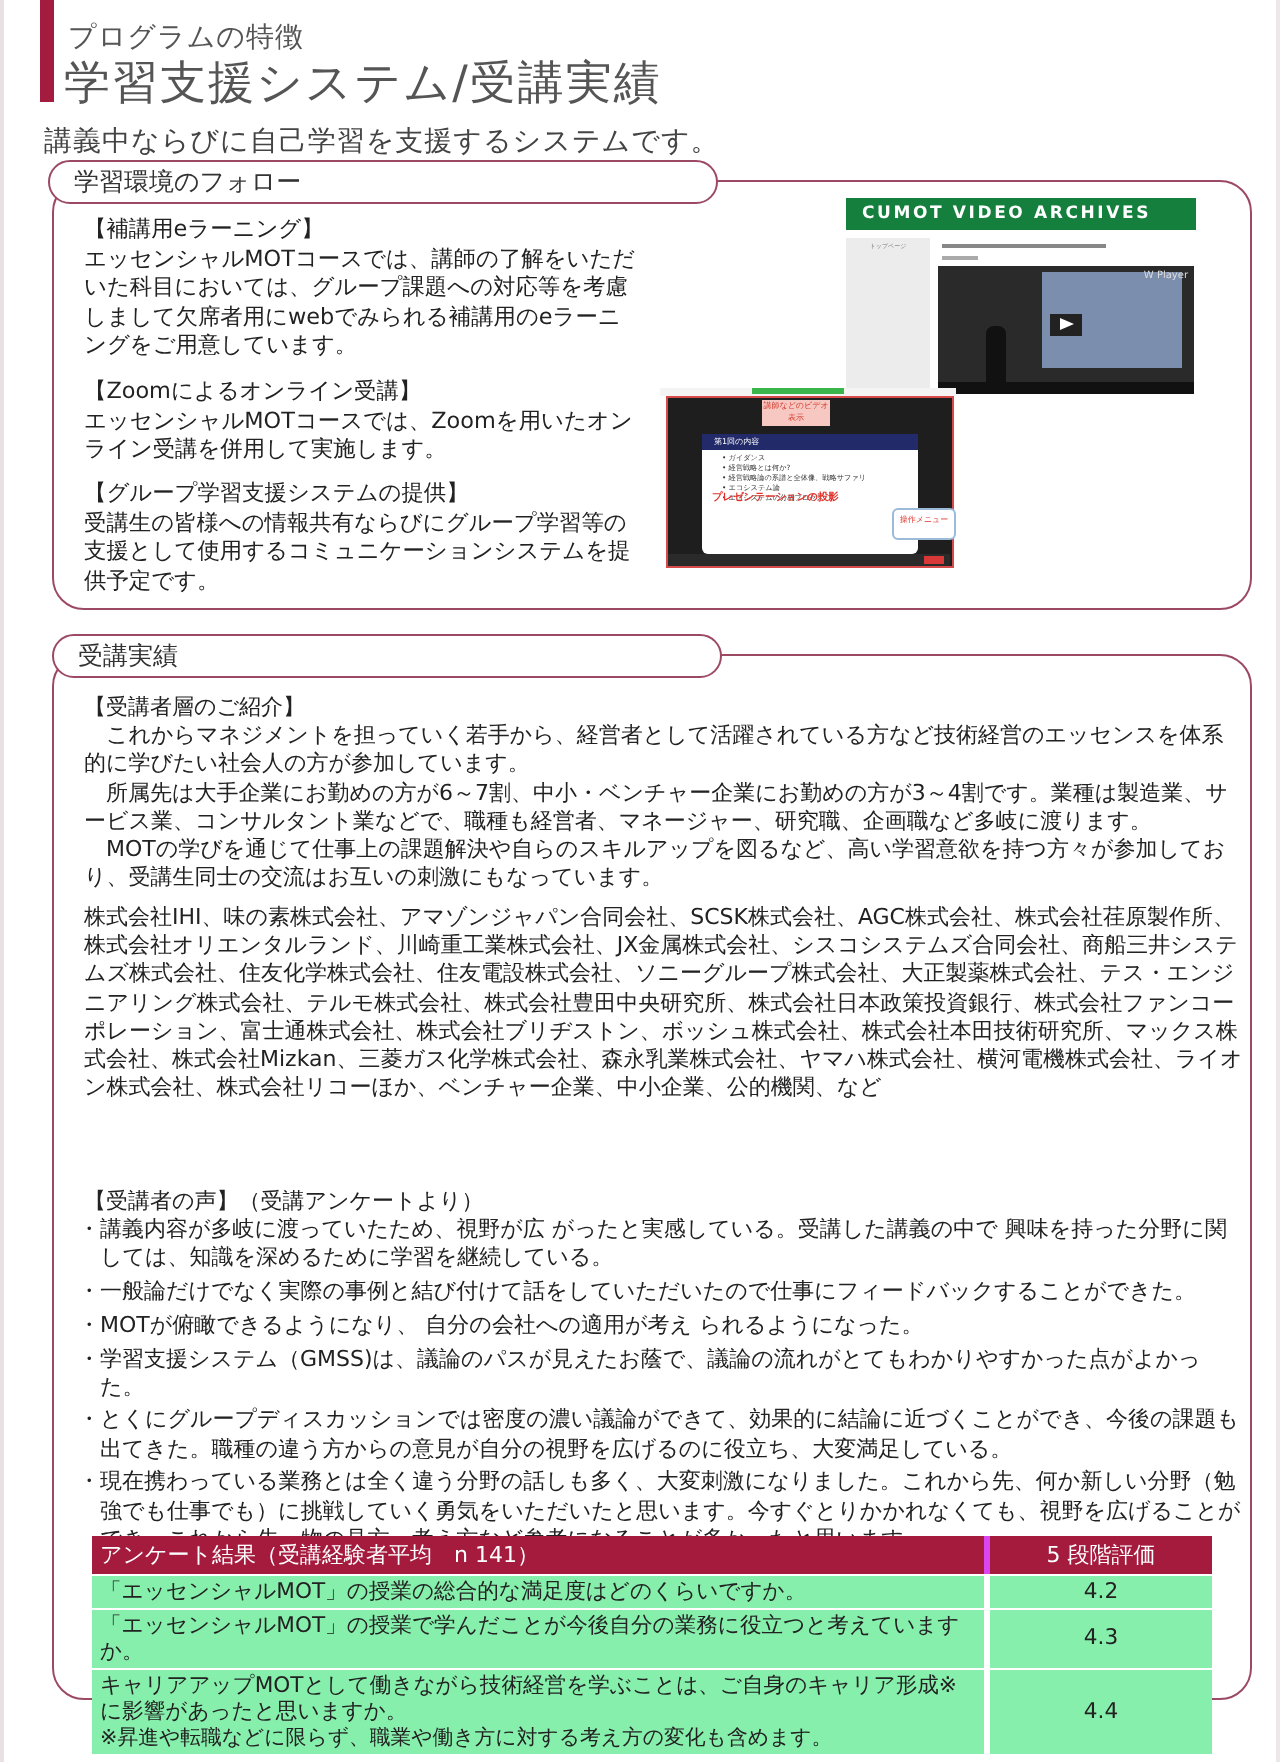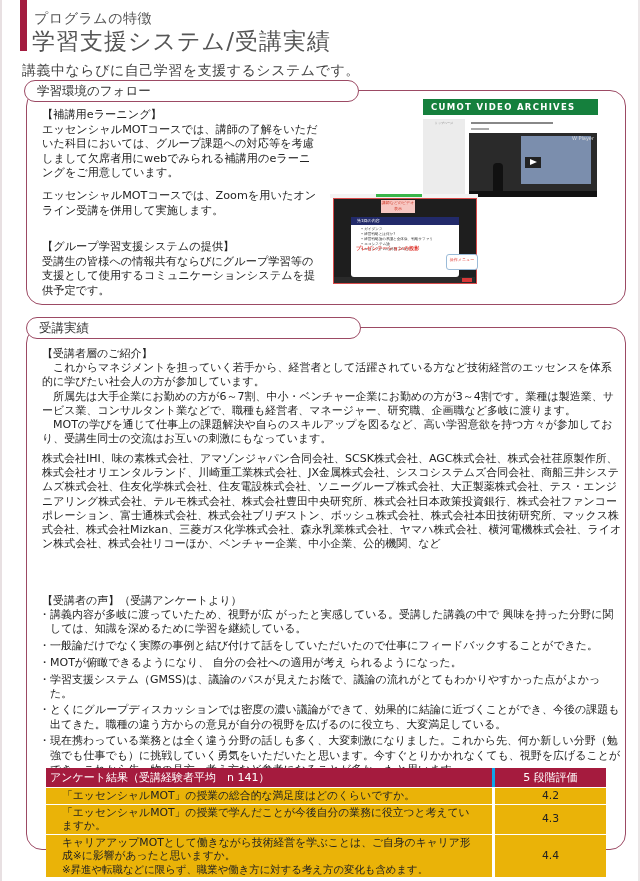--- a/index.html
+++ b/index.html
@@ -55,22 +55,22 @@
   .zoom-end { position: absolute; right: 3px; top: 1px; width: 10px; height: 4px; background: #d83838; }
 
   .results-text { left: 42px; width: 580px; font-size: 11px; line-height: 14.2px; }
   .indent { text-indent: 1em; display: block; }
   .voice-list { list-style: none; }
   .voice-list li { padding-left: 8px; text-indent: -8px; margin-bottom: 2.5px; }
   .voice-list li::before { content: "・"; margin-left: -3px; }
 
   .survey-table { position: absolute; left: 46px; top: 767px; width: 560px; border-collapse: separate; border-spacing: 0 1.5px; font-size: 10.8px; }
   .survey-table th { background: #a51b3e; color: #fff; font-weight: normal; text-align: left; padding: 2px 4px; height: 16px; font-size: 11px; }
-  .survey-table th.score-h { text-align: center; border-left: 3px solid #0ea5e9; }
-  .survey-table td { background: #eab308; padding: 1px 16px; color: #222; line-height: 13.5px; }
+  .survey-table th.score-h { text-align: center; border-left: 3px solid #d946ef; }
+  .survey-table td { background: #86efac; padding: 1px 4px; color: #222; line-height: 13.5px; }
   .survey-table td.score { text-align: center; border-left: 3px solid #fff; width: 114px; }
   .note { display: block; font-size: 10.4px; }
 </style>
 </head>
 <body>
 
 <div class="page-border-left"></div>
 <div class="page-border-right"></div>
 
 <div class="title-bar"></div>
@@ -79,20 +79,21 @@
 <div class="lead">講義中ならびに自己学習を支援するシステムです。</div>
 
 <div class="section-box follow-box"></div>
 <div class="section-tab follow-tab">学習環境のフォロー</div>
 
 <div class="para follow-text" style="top:108px;">
   <span class="hd">【補講用eラーニング】</span>
   <span>エッセンシャルMOTコースでは、講師の了解をいただいた科目においては、グループ課題への対応等を考慮しまして欠席者用にwebでみられる補講用のeラーニングをご用意しています。</span>
 </div>
 <div class="para follow-text" style="top:189px;">
+  <span class="hd">【Zoomによるオンライン受講】</span>
   <span>エッセンシャルMOTコースでは、Zoomを用いたオンライン受講を併用して実施します。</span>
 </div>
 <div class="para follow-text" style="top:240px;">
   <span class="hd">【グループ学習支援システムの提供】</span>
   <span>受講生の皆様への情報共有ならびにグループ学習等の支援として使用するコミュニケーションシステムを提供予定です。</span>
 </div>
 
 <div class="video-archive">
   <div class="va-header">CUMOT VIDEO ARCHIVES</div>
   <div class="va-sidebar">

